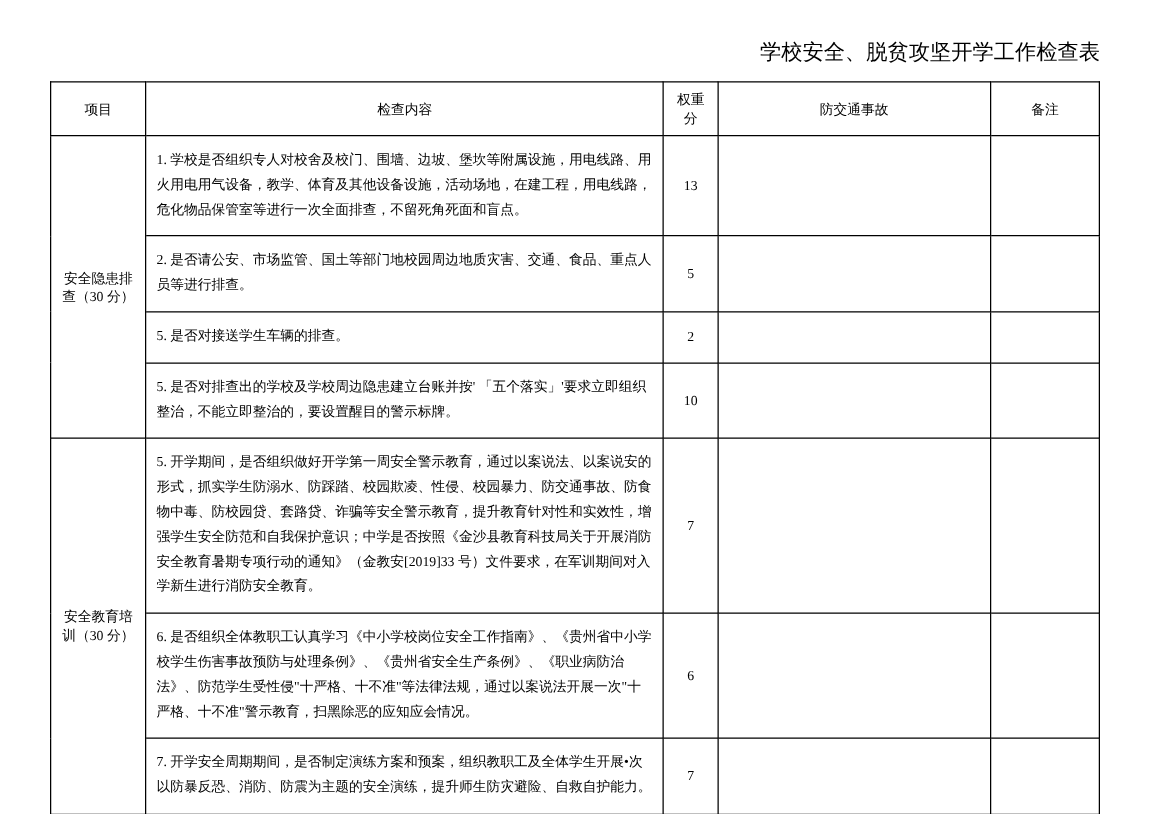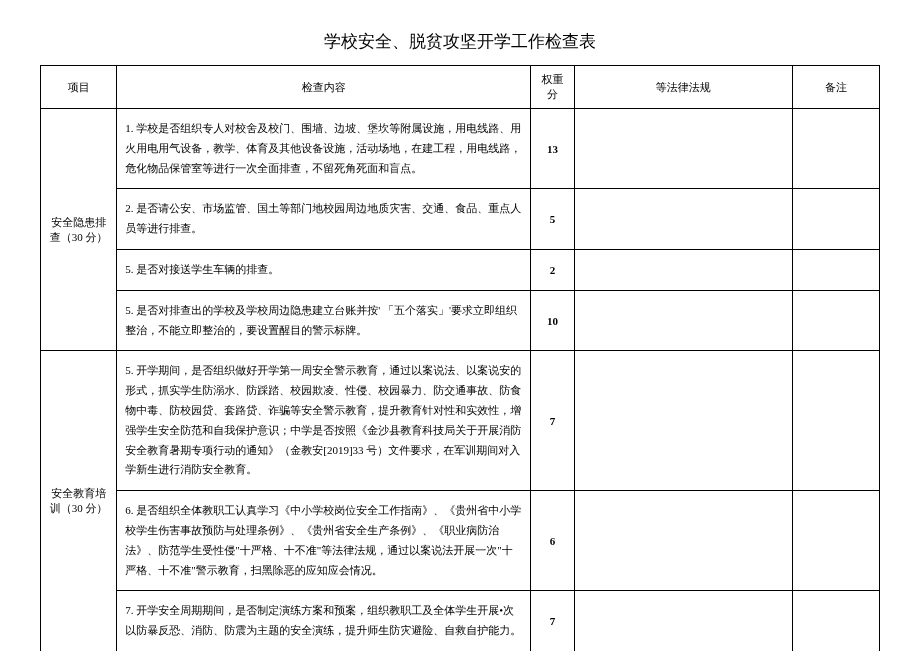--- a/index.html
+++ b/index.html
@@ -4,21 +4,21 @@
   <style>
     body {
       margin: 0;
       padding: 30px 40px;
       font-family: "SimSun", "宋体", serif;
       background: #fff;
       color: #000;
       font-size: 11px;
     }
     .title {
-      text-align: center;
+      text-align: right;
       font-size: 17px;
       font-weight: normal;
       margin-bottom: 12px;
       font-family: "SimSun", "宋体", serif;
     }
     table {
       width: 100%;
       border-collapse: collapse;
       table-layout: fixed;
     }
@@ -32,42 +32,42 @@
       font-weight: normal;
       text-align: center;
       height: 28px;
     }
     .col-project { width: 70px; text-align: center; }
     .col-content { width: 380px; text-align: left; line-height: 1.7; }
     .col-weight { width: 40px; text-align: center; }
     .col-issue { width: 200px; text-align: center; }
     .col-remark { width: 80px; text-align: center; }
     .content-cell { text-align: left; padding: 10px 8px; line-height: 1.8; }
-    .weight-cell { text-align: center; font-weight: bold; }
+    .weight-cell { text-align: center; }
     .rotate-cat { text-align: center; font-family: Liberation Serif, serif; }
   </style>
 </head>
 <body>
 
 <div class="title">学校安全、脱贫攻坚开学工作检查表</div>
 
 <table>
   <colgroup>
     <col class="col-project">
     <col class="col-content">
     <col class="col-weight">
     <col class="col-issue">
     <col class="col-remark">
   </colgroup>
   <thead>
     <tr>
       <th>项目</th>
       <th>检查内容</th>
       <th>权重分</th>
-      <th>等法律法规</th>
+      <th>防交通事故</th>
       <th>备注</th>
     </tr>
   </thead>
   <tbody>
 
     <tr>
       <td rowspan="4" class="rotate-cat">安全隐患排查（30 分）</td>
       <td class="content-cell">1. 学校是否组织专人对校舍及校门、围墙、边坡、堡坎等附属设施，用电线路、用火用电用气设备，教学、体育及其他设备设施，活动场地，在建工程，用电线路，危化物品保管室等进行一次全面排查，不留死角死面和盲点。</td>
       <td class="weight-cell">13</td>
       <td></td>

